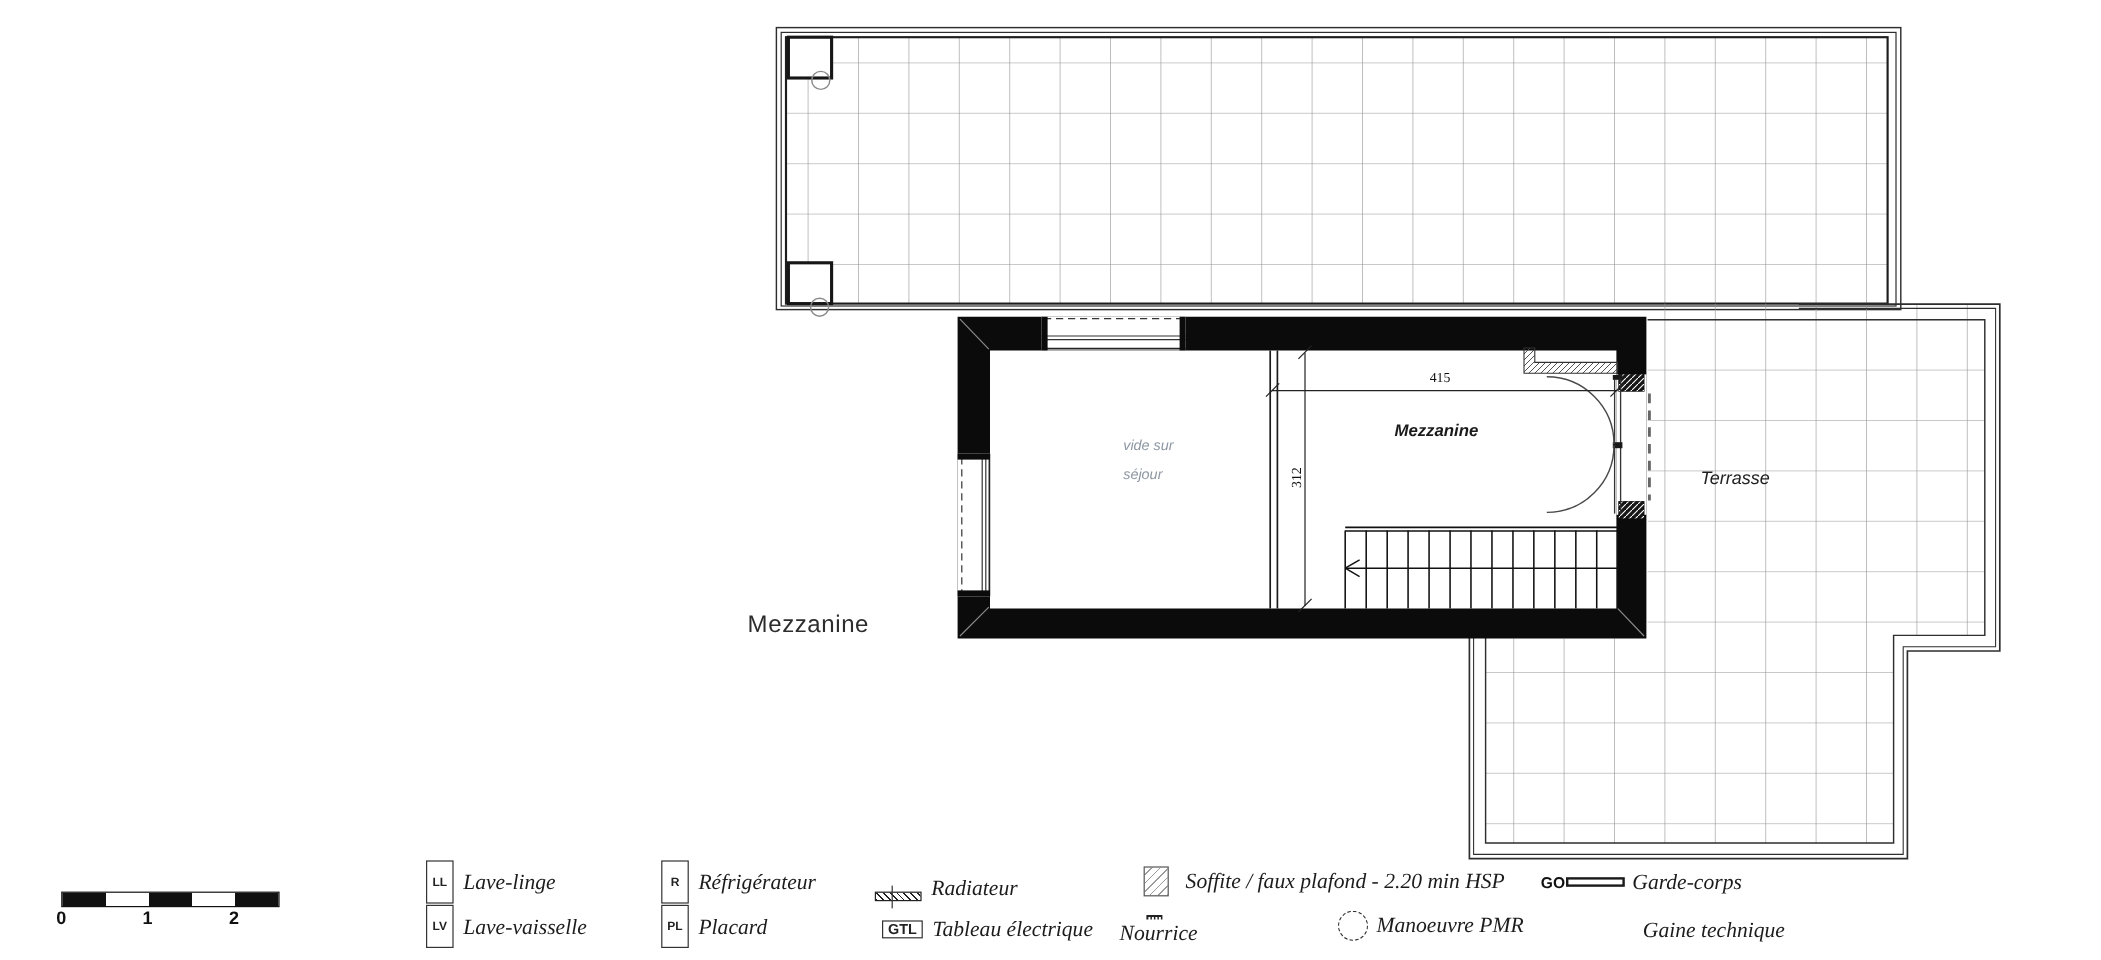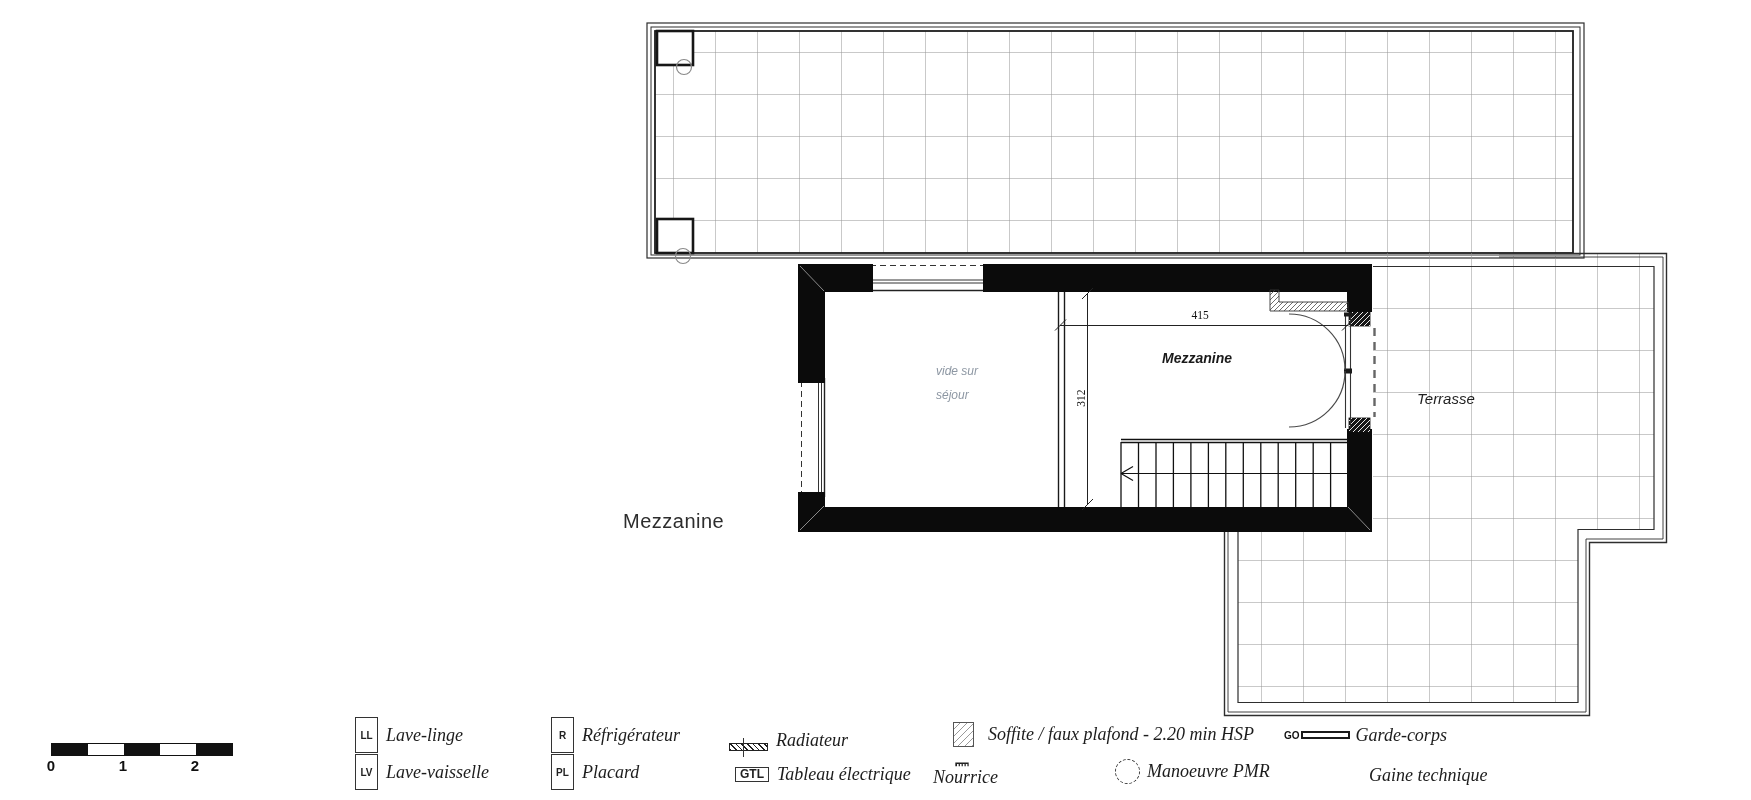--- a/index.html
+++ b/index.html
@@ -21,21 +21,21 @@
   .li{position:absolute;display:flex;align-items:center;height:26px;}
   .badge{box-sizing:border-box;border:1.5px solid #333;background:#fff;color:#222;
          width:23px;height:36px;display:flex;align-items:center;justify-content:center;
          font-size:10px;font-weight:bold;margin-right:8px;}
   .badge.gtl{width:34px;height:15px;font-size:12px;}
   .rad-sym{position:relative;width:39px;height:8px;border:1px solid #222;box-sizing:border-box;margin-right:8px;
     background:repeating-linear-gradient(45deg,#222 0 1px,transparent 1px 4px);}
   .rad-sym::before{content:"";position:absolute;left:13px;top:-6px;width:1px;height:19px;background:#333;}
   .sof-sym{width:21px;height:25px;border:1px solid #555;box-sizing:border-box;margin-right:14px;
     background:repeating-linear-gradient(-45deg,#9a9a9a 0 1px,transparent 1px 5px);}
-  .gc-go{font-size:10px;font-weight:bold;color:#111;margin-right:1px;}
+  .gc-go{font-size:13px;font-weight:bold;color:#111;margin-right:1px;}
   .gc-bar{width:49px;height:8px;border:2px solid #1a1a1a;box-sizing:border-box;background:#fff;margin-right:6px;}
   .pmr-sym{width:25px;height:25px;border:1.6px dashed #333;border-radius:50%;box-sizing:border-box;margin-right:7px;}
   .nour-sym{margin-right:8px;display:block;}
   .leg-label{font-family:"Liberation Serif",serif;font-style:italic;font-size:18px;color:#1c1c1c;}
 </style>
 </head>
 <body>
 
 <div id="stage">
 

